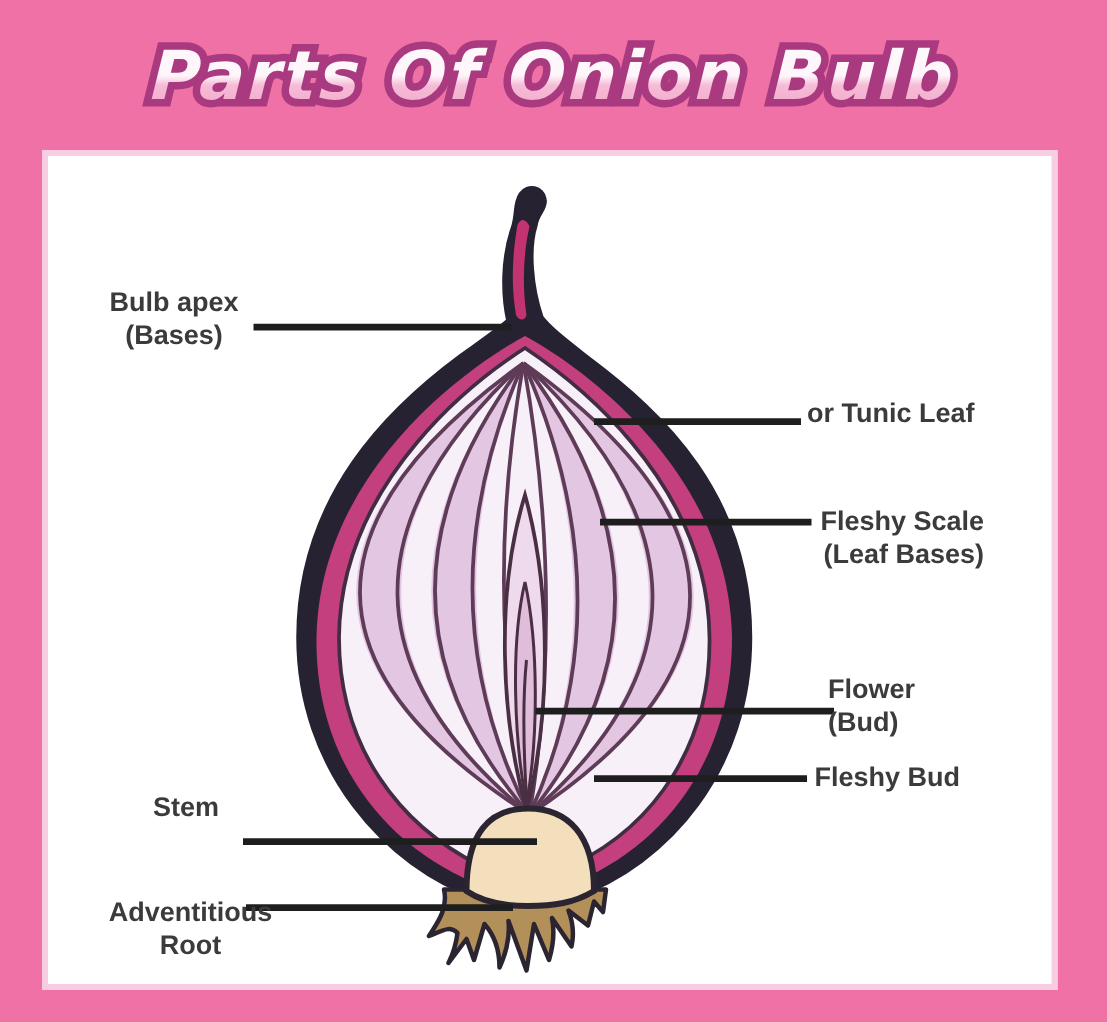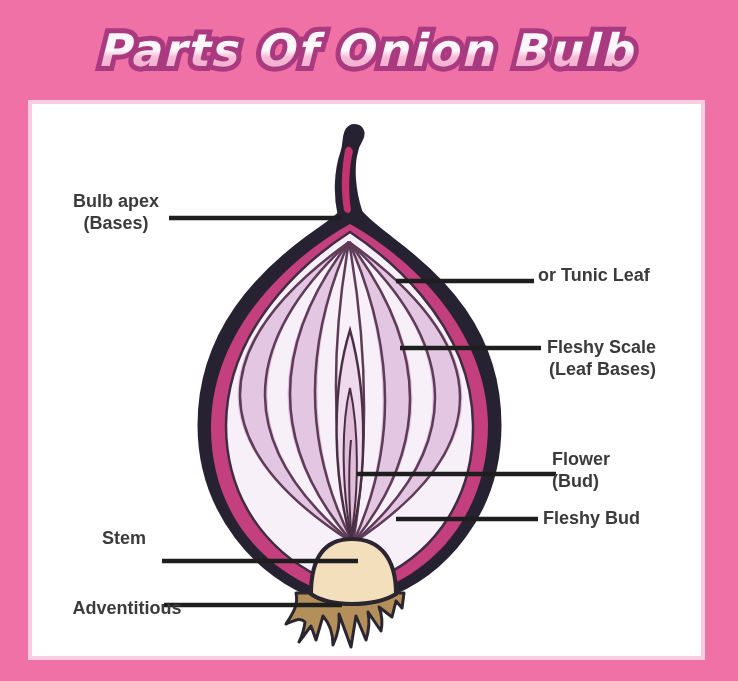--- a/index.html
+++ b/index.html
@@ -204,15 +204,16 @@
   <div class="lbl lbl-lateral">
     <span>Fleshy Bud</span>
   </div>
 
   <div class="lbl lbl-stem">
     <span>Stem</span>
   </div>
 
   <div class="lbl lbl-advroot">
     <span>Adventitious</span>
+    <span>Root</span>
   </div>
 
 </div>
 
 </body></html>

